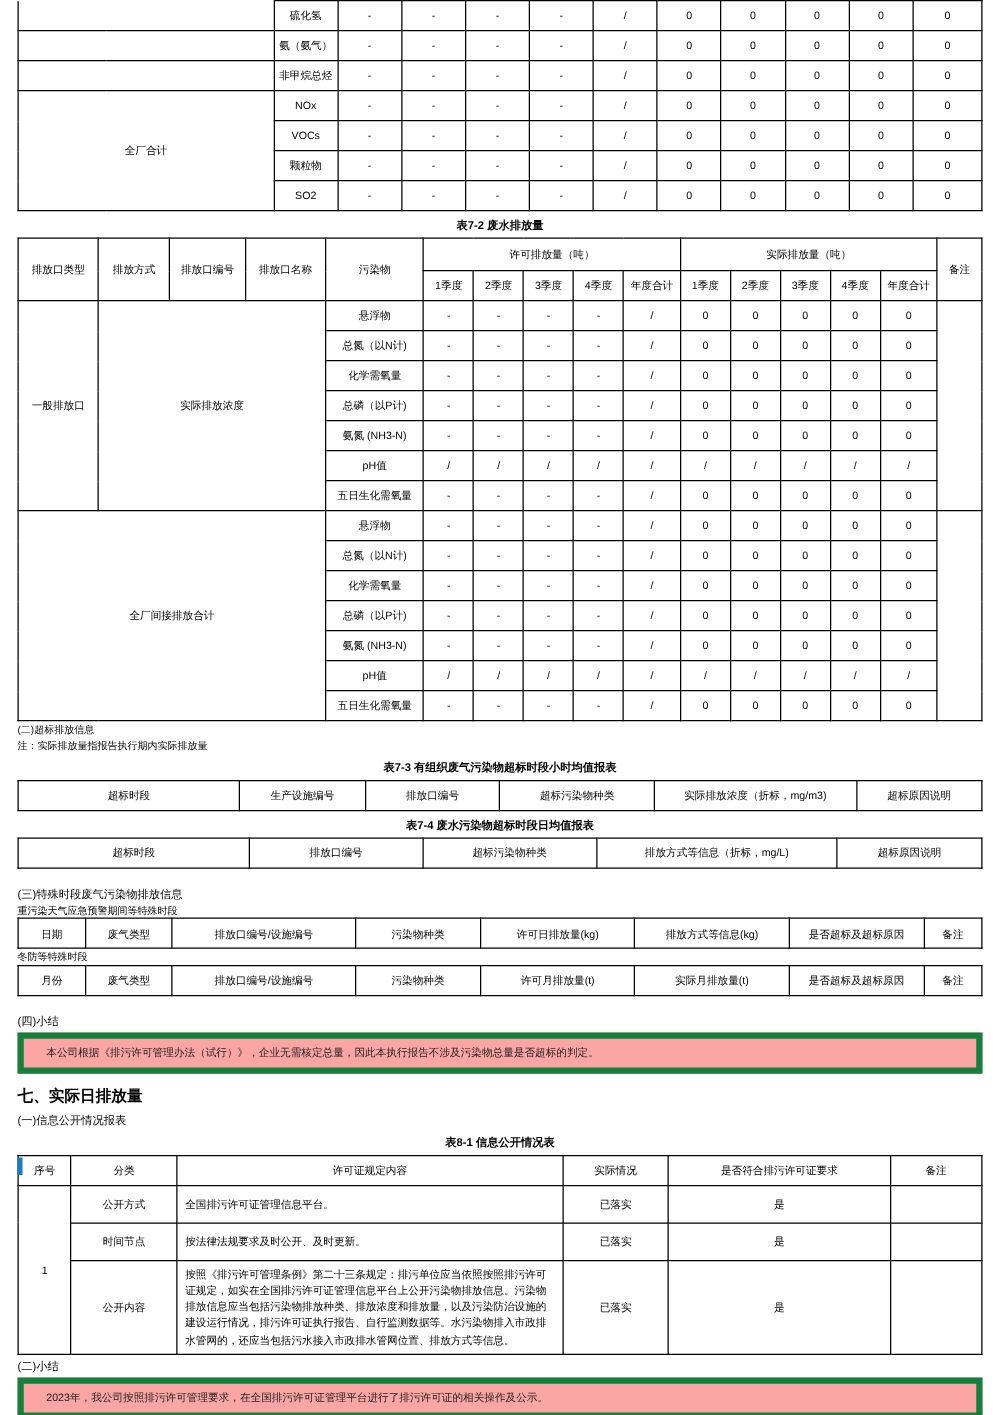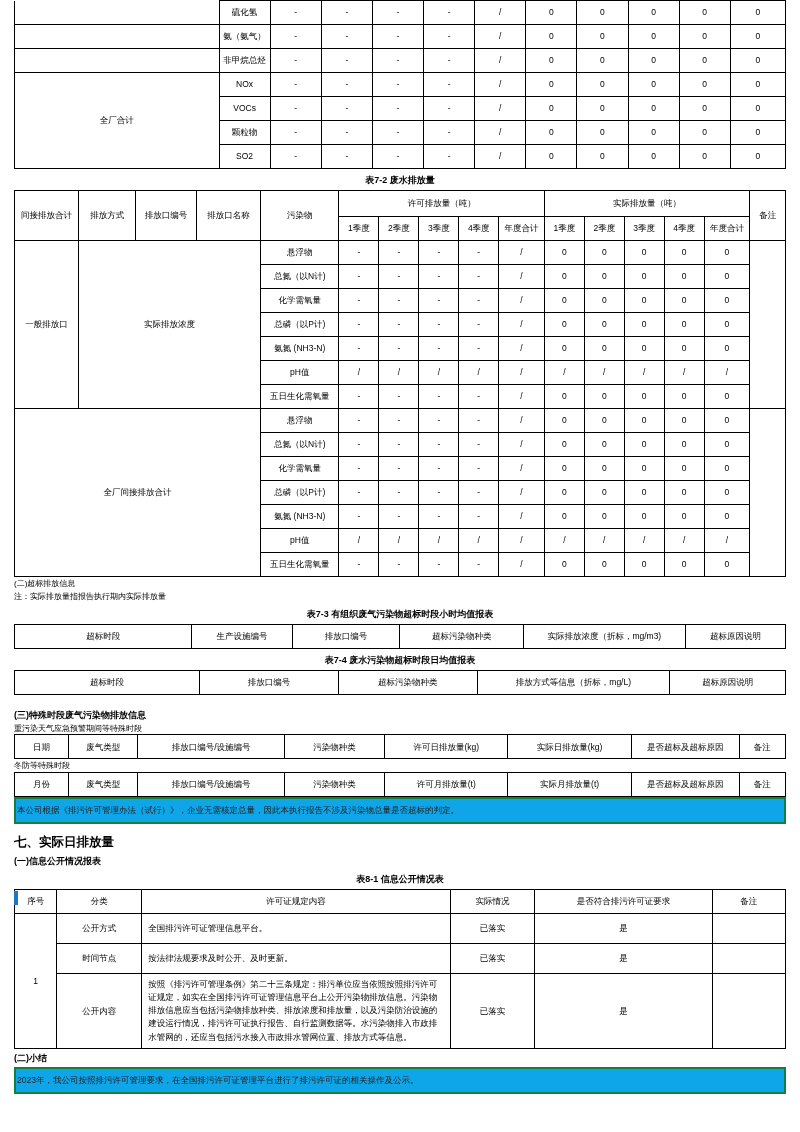--- a/index.html
+++ b/index.html
@@ -11,22 +11,22 @@
     -webkit-font-smoothing:none;
   }
   .page{width:800px;min-height:1132px;position:relative;padding:0;box-sizing:border-box;}
   .wrap{padding:0 14px;}
   table{border-collapse:collapse;width:100%;table-layout:fixed;}
   td,th{border:1px solid #000;font-size:8.5px;line-height:1.25;text-align:center;vertical-align:middle;padding:2px 1px;font-weight:normal;}
   .thead td{font-size:8.5px;}
   .tbl-caption{text-align:center;font-size:9px;margin:5px 0 3px 0;font-weight:bold;}
   .note{font-size:8px;line-height:1.35;margin:2px 0 0 0;}
   .sec-h{font-size:12.5px;font-weight:bold;margin:10px 0 4px 0;}
-  .sub-h{font-size:9px;margin:3px 0 2px 0;font-weight:bold;}
-  .boxnote{border:2px solid #15803d;background:#0ea5e9;padding:5px 1px;font-size:8.5px;line-height:1.5;color:#222;}
+  .sub-h{font-size:9px;margin:3px 0 2px 0;}
+  .boxnote{border:5px solid #15803d;background:#fca5a5;padding:5px 18px;font-size:8.5px;line-height:1.5;color:#222;}
   .mt10{margin-top:10px;}
   .mt14{margin-top:14px;}
   .h20 td{height:19px;}
   .h22 td{height:21px;}
   .cellpad{padding:4px 6px;text-align:left;line-height:1.55;}
 </style>
 </head>
 <body>
 
 <div class="page">
@@ -170,21 +170,21 @@
           <col style="width:6.4%">
       <col style="width:5.6%">
           <col style="width:5.6%">
           <col style="width:5.6%">
           <col style="width:5.6%">
           <col style="width:6.4%">
       <col style="width:5%">
     </colgroup>
     <tbody>
       <tr class="thead h22">
-        <td rowspan="2">间接排放合计</td>
+        <td rowspan="2">排放口类型</td>
         <td rowspan="2">排放方式</td>
         <td rowspan="2">排放口编号</td>
         <td rowspan="2">排放口名称</td>
         <td rowspan="2">污染物</td>
         <td colspan="5">许可排放量（吨）</td>
         <td colspan="5">实际排放量（吨）</td>
         <td rowspan="2">备注</td>
       </tr>
       <tr class="thead h20">
         <td>1季度</td>
@@ -448,21 +448,21 @@
           <col style="width:14%">
           <col style="width:6%">
         </colgroup>
     <tbody>
       <tr class="h20">
         <td>日期</td>
         <td>废气类型</td>
         <td>排放口编号/设施编号</td>
         <td>污染物种类</td>
         <td>许可日排放量(kg)</td>
-        <td>实际日排放量(kg)</td>
+        <td>排放方式等信息(kg)</td>
         <td>是否超标及超标原因</td>
         <td>备注</td>
       </tr>
     </tbody>
   </table>
   <div class="note">冬防等特殊时段</div>
   <table>
     <colgroup>
           <col style="width:7%">
           <col style="width:9%">
@@ -480,20 +480,21 @@
         <td>排放口编号/设施编号</td>
         <td>污染物种类</td>
         <td>许可月排放量(t)</td>
         <td>实际月排放量(t)</td>
         <td>是否超标及超标原因</td>
         <td>备注</td>
       </tr>
     </tbody>
   </table>
 
+  <div class="sub-h mt14">(四)小结</div>
   <div class="boxnote">本公司根据《排污许可管理办法（试行）》，企业无需核定总量，因此本执行报告不涉及污染物总量是否超标的判定。</div>
 
   <div class="sec-h mt10">七、实际日排放量</div>
   <div class="sub-h">(一)信息公开情况报表</div>
   <div class="tbl-caption">表8-1 信息公开情况表</div>
 
   <div style="position:relative;">
     <span style="position:absolute;left:0;top:2px;width:4px;height:14px;background:#1a79c4;"></span>
   </div>
 

